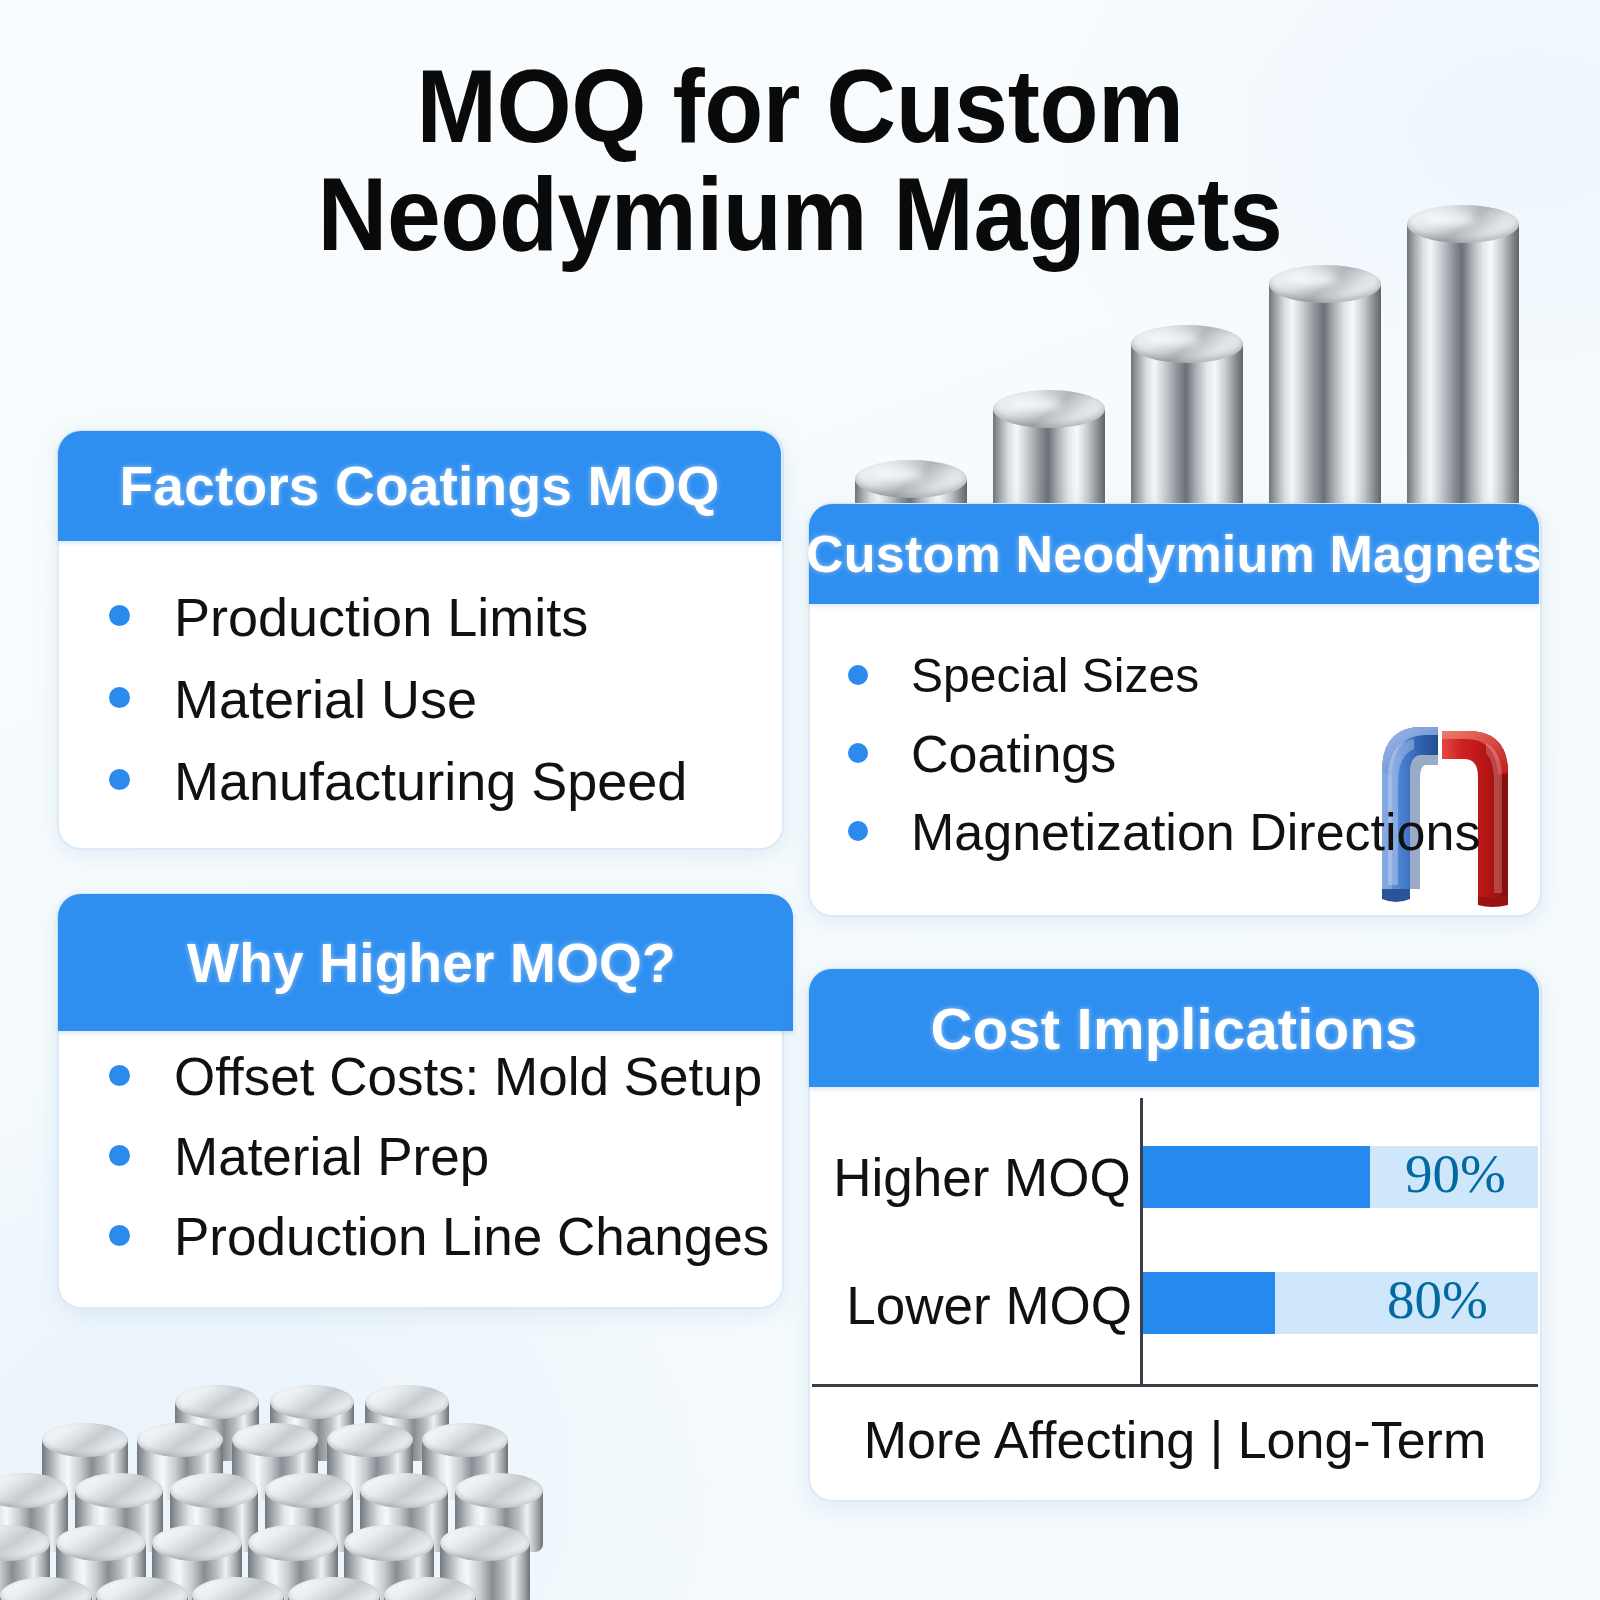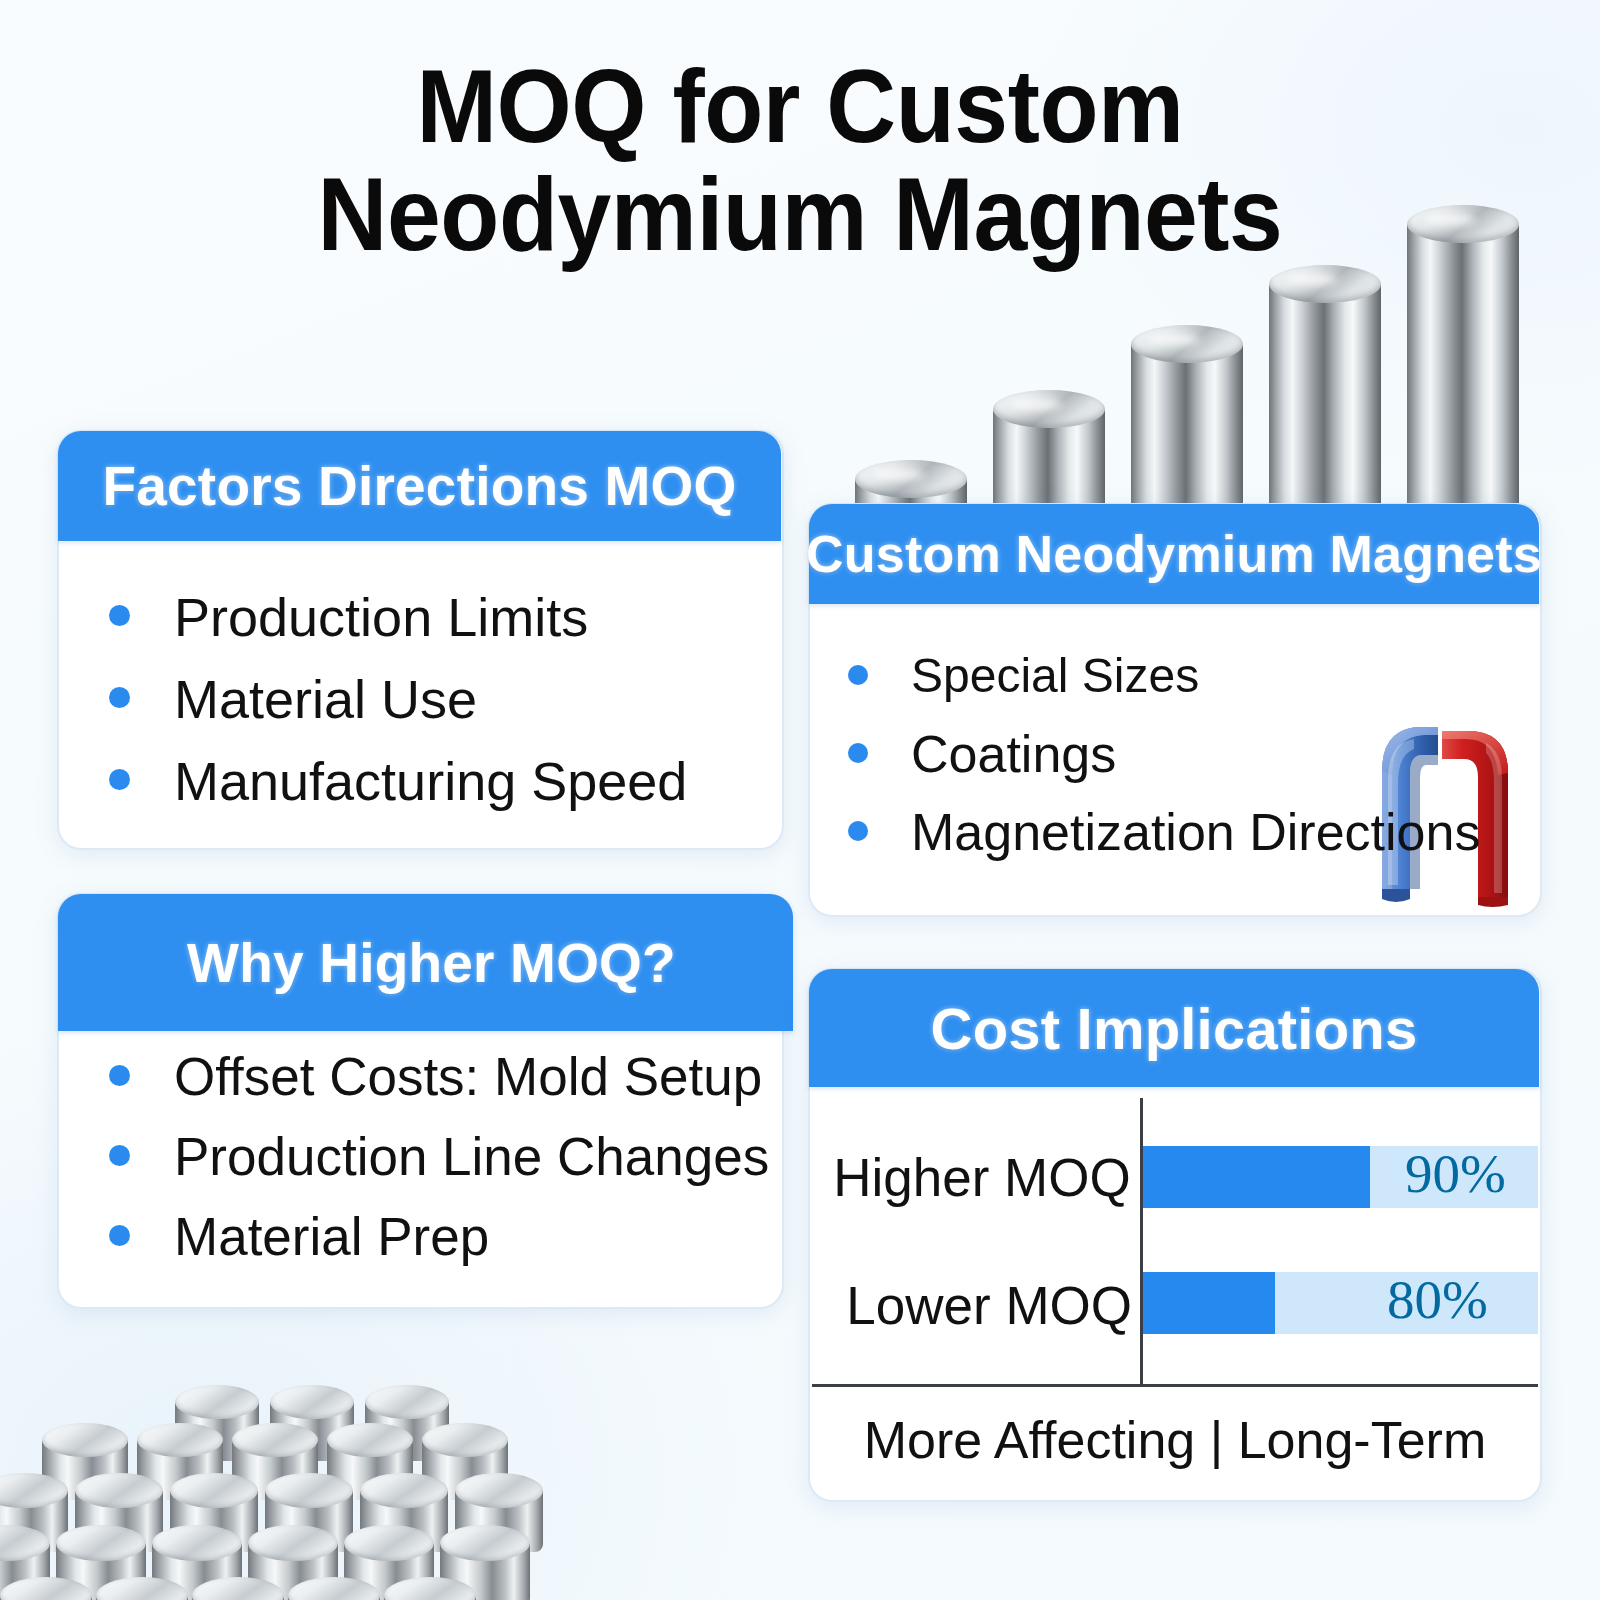--- a/index.html
+++ b/index.html
@@ -241,21 +241,21 @@
       <div class="cap" style="height:37px;"></div>
     </div>
     <div class="disc" style="left: 394px; top: 232px; width: 92px; height: 83px; z-index: 14;">
       <div class="side" style="height:64.5px;"></div>
       <div class="cap" style="height:37px;"></div>
     </div>
   </div>
 
 <div class="card" style="left:57px;top:430px;width:723px;height:416px;">
   <div class="card-head" style="width:723px;height:110px;">
-    <span style="font-size:55px;">Factors Directions MOQ</span>
+    <span style="font-size:55px;">Factors Coatings MOQ</span>
   </div>
   <div class="bullets" style="top:150px;">
     <div class="bul" style="padding:0 0 0 50px;height:82px;">
       <span class="dot" style="width:21px;height:21px;margin:23px 27px 0 0;"></span>
       <span class="bul-txt" style="font-size:54px;line-height:70px;">Production Limits</span>
     </div>
     <div class="bul" style="padding:0 0 0 50px;height:82px;">
       <span class="dot" style="width:21px;height:21px;margin:23px 27px 0 0;"></span>
       <span class="bul-txt" style="font-size:54px;line-height:70px;">Material Use</span>
     </div>
@@ -270,25 +270,25 @@
   <div class="card-head" style="width:723px;height:137px;padding-left:12px;">
     <span style="font-size:55px;">Why Higher MOQ?</span>
   </div>
   <div class="bullets" style="top:148px;">
     <div class="bul" style="padding:0 0 0 50px;height:80px;">
       <span class="dot" style="width:21px;height:21px;margin:22px 27px 0 0;"></span>
       <span class="bul-txt" style="font-size:53px;line-height:68px;">Offset Costs: Mold Setup</span>
     </div>
     <div class="bul" style="padding:0 0 0 50px;height:80px;">
       <span class="dot" style="width:21px;height:21px;margin:22px 27px 0 0;"></span>
-      <span class="bul-txt" style="font-size:53px;line-height:68px;">Production Line Changes</span>
+      <span class="bul-txt" style="font-size:53px;line-height:68px;">Material Prep</span>
     </div>
     <div class="bul" style="padding:0 0 0 50px;height:80px;">
       <span class="dot" style="width:21px;height:21px;margin:22px 27px 0 0;"></span>
-      <span class="bul-txt" style="font-size:53px;line-height:68px;">Material Prep</span>
+      <span class="bul-txt" style="font-size:53px;line-height:68px;">Production Line Changes</span>
     </div>
   </div>
 </div>
 
 <div class="card" style="left:808px;top:503px;width:730px;height:410px;">
   <div class="card-head" style="width:730px;height:100px;">
     <span style="font-size:52px;">Custom Neodymium Magnets</span>
   </div>
 
   <div class="magnet-icon" style="right:2px;bottom:6px;width:186px;height:200px;">

